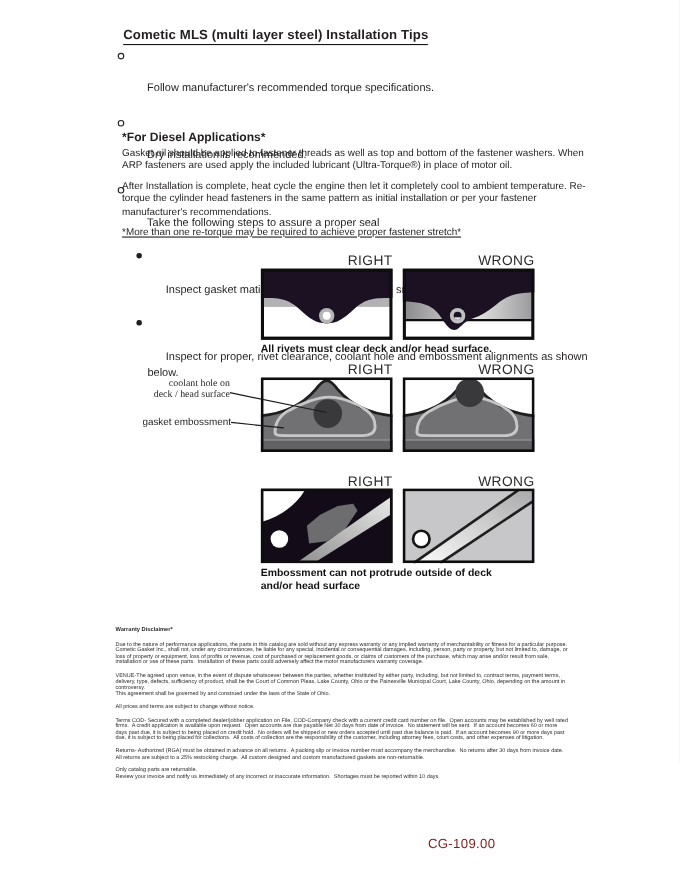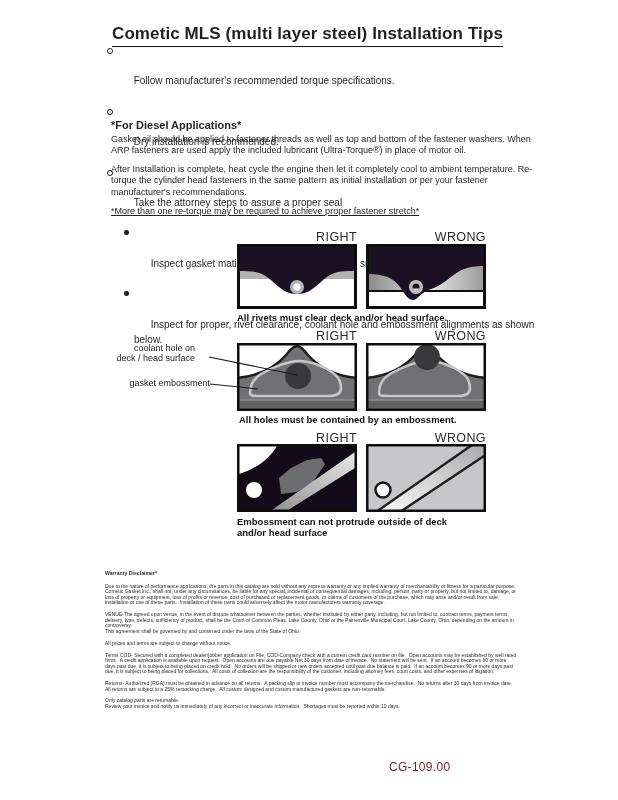--- a/index.html
+++ b/index.html
@@ -1,20 +1,20 @@
 <!DOCTYPE html>
 <html><head>
 <meta charset="utf-8">
 <style>
   html,body{margin:0;padding:0;}
   body{background:#e8e8e8;font-family:"Liberation Sans","DejaVu Sans",sans-serif;}
   .page{position:relative;width:618px;height:800px;background:#ffffff;color:#231f20;overflow:hidden;}
 
   
-  .title{position:absolute;left:112px;top:24px;font-size:17px;font-weight:bold;
+  .title{position:absolute;left:112px;top:24px;font-size:12px;font-weight:bold;
          border-bottom:1.6px solid #151515;padding-bottom:2px;letter-spacing:.1px;}
   .bullets{position:absolute;left:107px;top:43px;width:450px;font-size:10px;line-height:15.2px;}
   .bullet-line{position:relative;padding-left:10px;white-space:pre-wrap;}
   .bullet-line.sub{margin-left:17px;}
   .marker{position:absolute;left:0;top:5px;width:4px;height:4px;border-radius:50%;}
   .marker.open{border:1px solid #231f20;}
   .marker.solid{background:#231f20;width:4.5px;height:4.5px;}
 
   .diesel-heading{position:absolute;left:111px;top:119px;font-size:11px;font-weight:bold;}
   .body-para{position:absolute;left:111px;width:424px;font-size:9px;line-height:11.4px;white-space:pre-wrap;}
@@ -29,21 +29,21 @@
   .r1-label-right,.r1-label-wrong{top:230px;}
   .r2-label-right,.r2-label-wrong{top:329px;}
   .r3-label-right,.r3-label-wrong{top:431px;}
   .r1-panel{top:244px;} .r2-panel{top:343px;} .r3-panel{top:444px;}
   .panel-right{left:237px;} .panel-wrong{left:366px;}
   .r1-caption{left:237px;top:312px;}
   .r2-caption{left:239px;top:414px;}
   .r3-caption{left:237px;top:516px;width:238px;}
 
   .callout{position:absolute;text-align:right;font-size:9px;line-height:10px;color:#231f20;}
-  .callout-1{left:76px;top:343px;width:119px;}
+  .callout-1{left:90px;top:343px;width:119px;font-family:Liberation Serif, serif;}
   .callout-2{left:90px;top:378px;width:120px;}
   .leader-svg{position:absolute;left:205px;top:340px;}
 
   
   .fineprint{position:absolute;left:105px;top:571px;width:413px;font-size:5px;line-height:5.6px;color:#2c2c2c;}
   .fineprint .fp-head{font-weight:bold;margin:0 0 7px 0;font-size:5.2px;}
   .fineprint p{margin:0;white-space:pre-wrap;}
   .fineprint p.gap{margin-top:6.2px;}
 
   .footer-code{position:absolute;left:389px;top:760px;font-size:12px;color:#7f1d1d;letter-spacing:.3px;}
@@ -59,21 +59,21 @@
     <div class="bullet-line">
       <span class="marker open"></span>
       <span>Follow manufacturer's recommended torque specifications.</span>
     </div>
     <div class="bullet-line">
       <span class="marker open"></span>
       <span>Dry installation is recommended.</span>
     </div>
     <div class="bullet-line">
       <span class="marker open"></span>
-      <span>Take the attorney steps to assure a proper seal</span>
+      <span>Take the following steps to assure a proper seal</span>
     </div>
     <div class="bullet-line sub">
       <span class="marker solid"></span>
       <span>Inspect gasket mating surfaces.  They must be smooth 50RA or finer.</span>
     </div>
     <div class="bullet-line sub">
       <span class="marker solid"></span>
       <span>Inspect for proper, rivet clearance, coolant hole and embossment alignments as shown below.</span>
     </div>
   </div>
@@ -144,21 +144,20 @@
     <path d="M13,50 C13,42 16,36 24,31 C36,24 52,18 62,18 C74,18 88,24 96,30 C102,34 104,40 104,45 C104,50 100,53 92,53 L24,53 C16,53 13,53 13,50 Z" fill="none" stroke="#c7c7c9" stroke-width="2.6" stroke-linejoin="round"></path>
     <circle cx="61" cy="14" r="13" fill="#39393b"></circle>
     <rect x="1.25" y="1.25" width="117.5" height="65.5" fill="none" stroke="#0d0d0d" stroke-width="2.5"></rect>
   </svg>
 
   <svg class="leader-svg" width="100" height="60" viewBox="0 0 100 60">
     <line x1="4" y1="17" x2="92" y2="35" stroke="#1a1a1a" stroke-width="1.1"></line>
     <line x1="5" y1="44" x2="53" y2="49" stroke="#1a1a1a" stroke-width="1.1"></line>
   </svg>
 
-  <div class="dia-caption r2-caption">All holes must be contained by an embossment.</div>
 
   <div class="dia-label r3-label-right">RIGHT</div>
   <div class="dia-label r3-label-wrong">WRONG</div>
 
   <svg class="panel r3-panel panel-right" width="120" height="68" viewBox="0 0 120 68">
     <defs>
       <linearGradient id="gradBand3r" x1="0" y1="1" x2="1" y2="0">
         <stop offset="0" stop-color="#8f8f8f"></stop>
           <stop offset="1" stop-color="#e8e8e8"></stop>
       </linearGradient>

